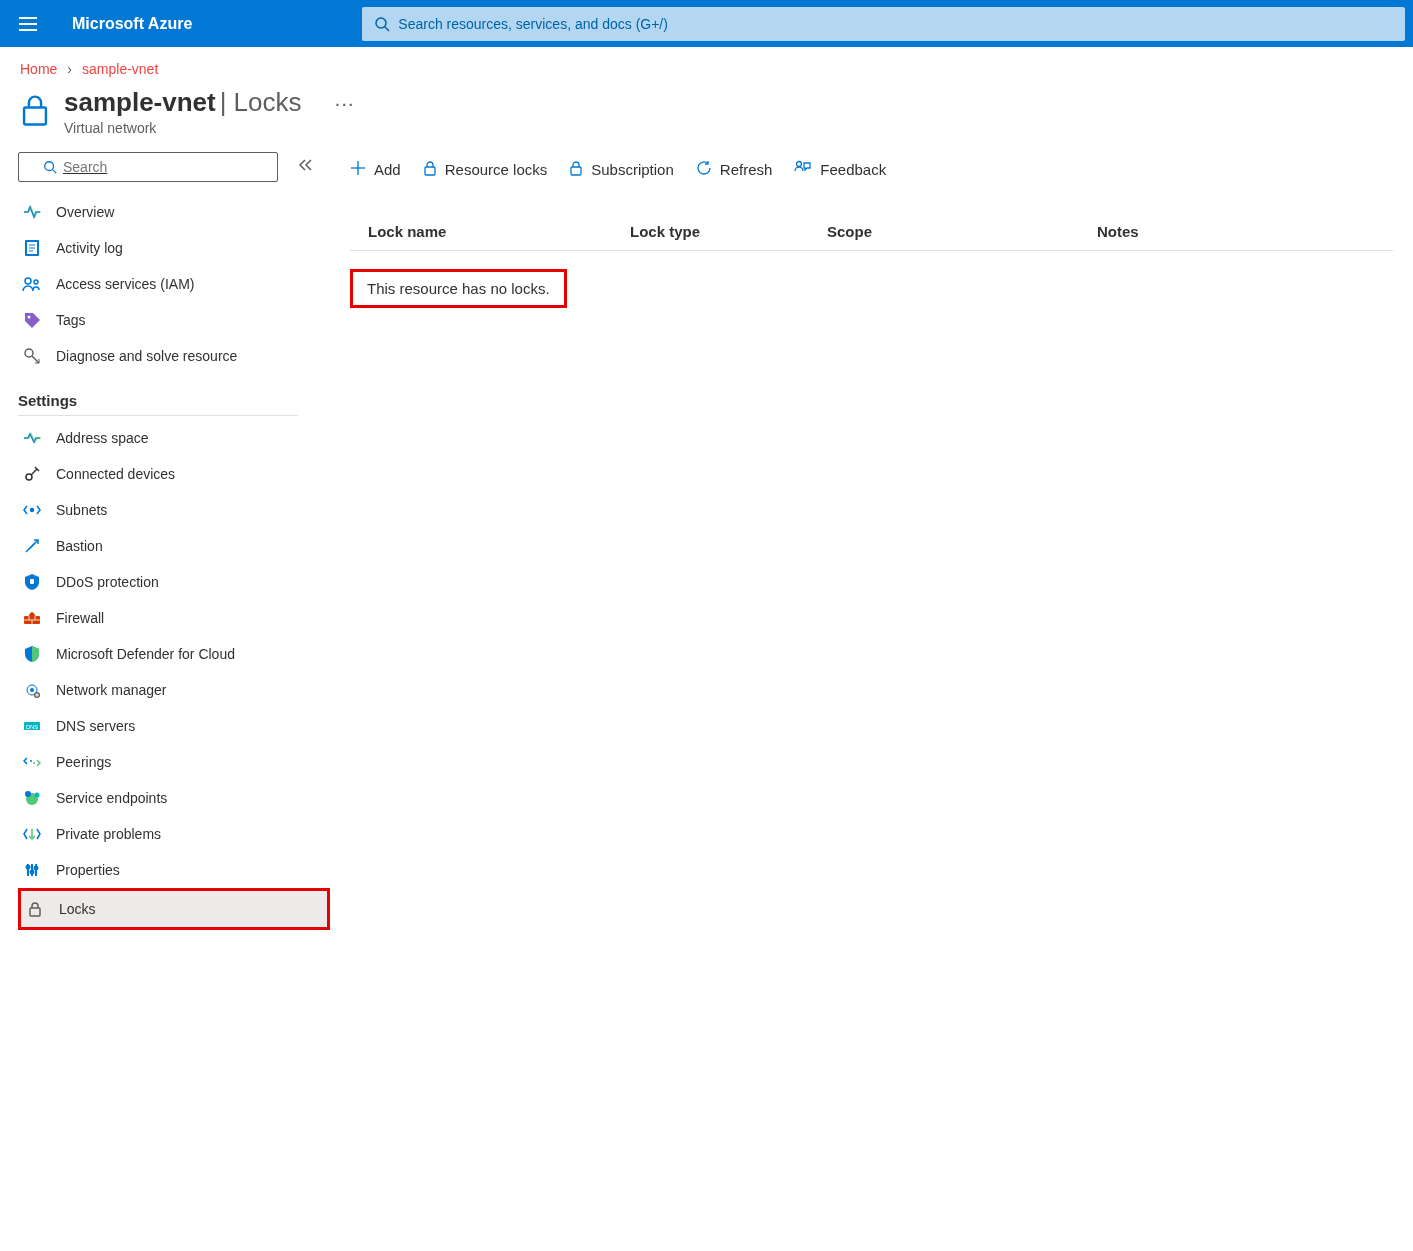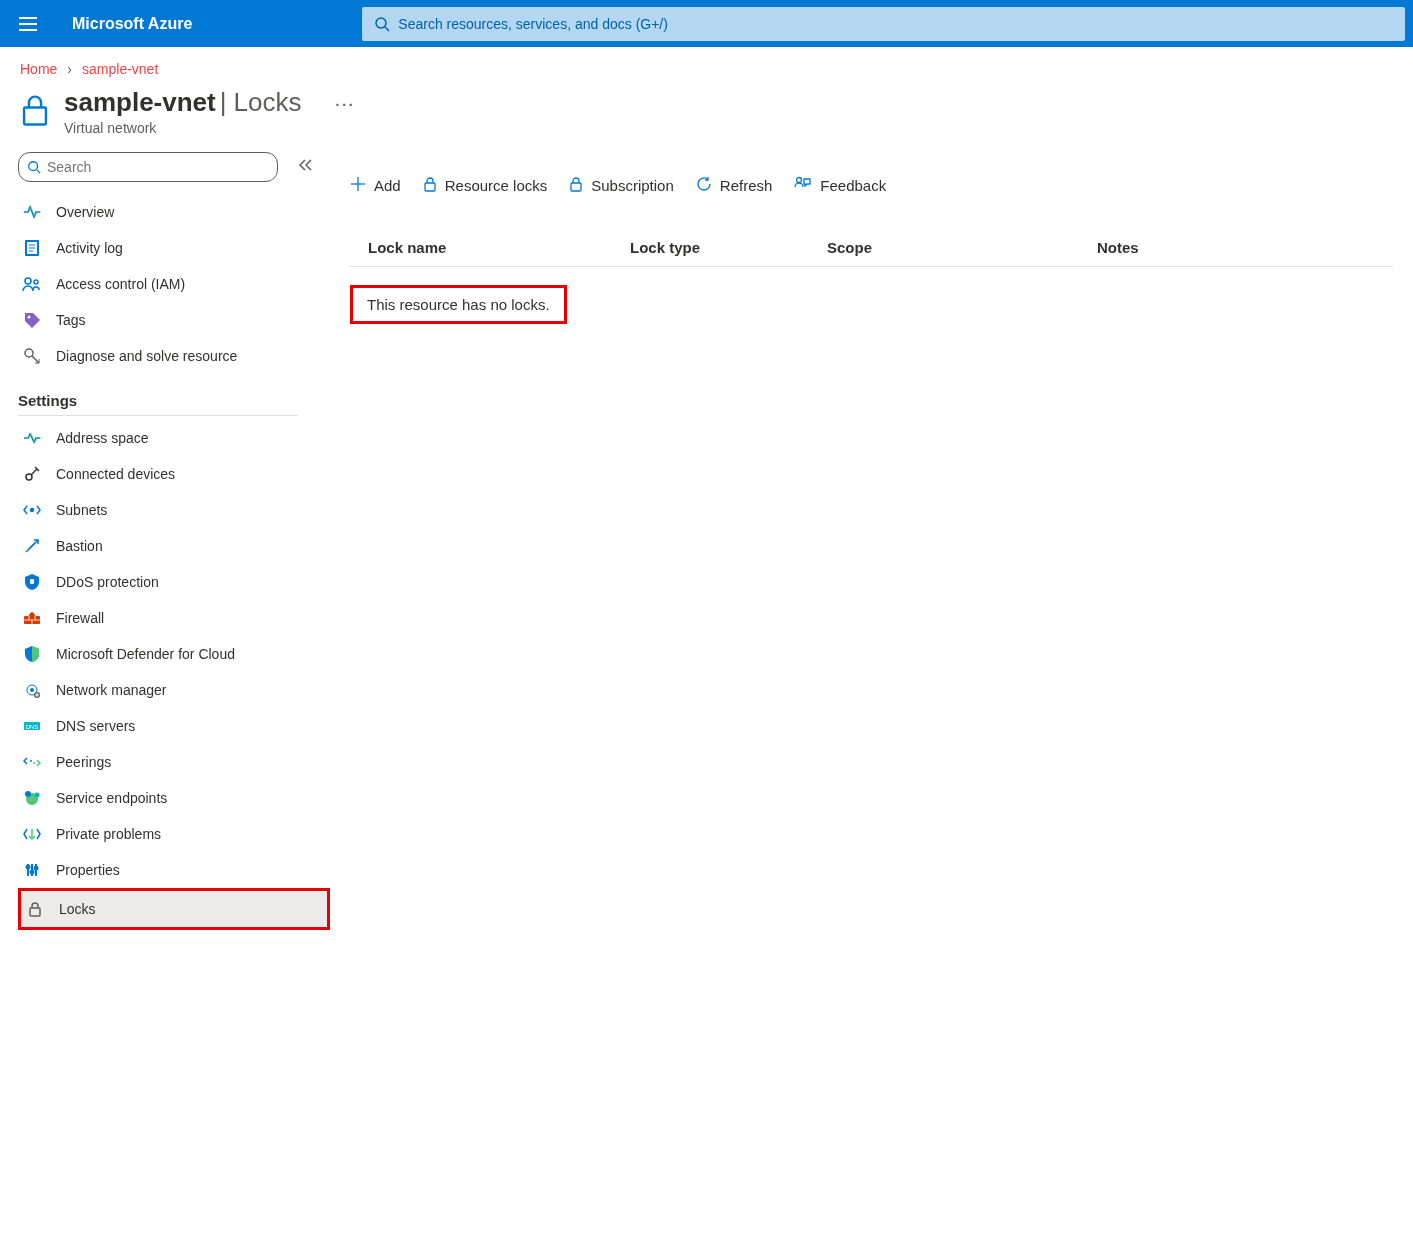--- a/index.html
+++ b/index.html
@@ -24,33 +24,33 @@
 .page-head { display:flex; align-items:flex-start; padding: 10px 20px 6px 20px; gap:14px; }
 .page-head .icon-wrap { color:#0078d4; padding-top:6px; }
 .page-head .sep-title { font-weight:400; color:#605e5c; font-size:26px; }
 .page-head .sub { color:#605e5c; font-size:14px; margin-top:2px; }
 .page-head .more { margin-left:20px; padding-top:10px; color:#605e5c; cursor:pointer; font-weight:bold; letter-spacing:2px; }
 
 .content { display:flex; padding: 10px 0 0 18px; }
 
 
 .sidebar { width: 312px; flex-shrink:0; }
-.side-search { border:1px solid #605e5c; border-radius:12px; height:30px; display:flex; align-items:center; padding:0 8px; margin-bottom:12px; width:260px; }
+.side-search { border:1px solid #605e5c; border-radius:2px; height:30px; display:flex; align-items:center; padding:0 24px; margin-bottom:12px; width:260px;text-decoration:underline; }
 .side-search svg { stroke:#0078d4; }
 .side-search input { border:none; outline:none; font-size:14px; margin-left:6px; flex:1; }
 .collapse-btn { position:absolute; margin-left:280px; margin-top:-36px; color:#605e5c; cursor:pointer; }
 .side-item { display:flex; align-items:center; gap:14px; padding:8px 4px; cursor:pointer; font-size:14px; color:#323130; }
 .side-item.active { background:#edebe9; }
 .side-item .ico { width:20px; height:20px; display:flex; align-items:center; justify-content:center; flex-shrink:0; }
 .side-group { font-weight:600; font-size:15px; margin:18px 0 4px 0; color:#323130; border-bottom:1px solid #e1dfdd; padding-bottom:6px; width:280px;}
 .highlight-box { border:3px solid #e60000; }
 
 
 .main { flex:1; padding: 0 20px; }
-.toolbar { display:flex; gap:22px; align-items:center; margin-top:24px; margin-bottom:34px; }
+.toolbar { display:flex; gap:22px; align-items:center; margin-top:8px; margin-bottom:34px; }
 .tool-btn { display:flex; align-items:center; gap:8px; cursor:pointer; color:#323130; font-size:15px; }
 .tool-btn .ico { color:#0078d4; }
 .tool-btn svg { stroke:#0078d4; }
 
 .table-head { display:flex; font-weight:600; font-size:15px; color:#323130; padding:10px 0; border-bottom:1px solid #e1dfdd; }
 .col-lockname { width:280px; padding-left:18px; }
 .col-locktype { width:150px; }
 .col-scope { width:270px;margin-left:47px; }
 .col-notes { flex:1; }
 
@@ -144,21 +144,21 @@
     </div>
     <div class="side-item">
       <span class="ico">
           <svg width="20" height="16" viewBox="0 0 20 16" stroke="#0078d4" stroke-width="1.5">
             <circle cx="6" cy="5" r="3"></circle>
             <path d="M1 15 a5 5 0 0 1 10 0"></path>
             <circle cx="14" cy="6" r="2"></circle>
             <path d="M11 14 a3 3 0 0 1 6 0"></path>
           </svg>
         </span>
-      <span>Access control (IAM)</span>
+      <span>Access services (IAM)</span>
     </div>
     <div class="side-item">
       <span class="ico">
           <svg width="18" height="18" viewBox="0 0 18 18">
             <path d="M2 2 L10 2 L17 9 L9 17 L2 10 Z" fill="#8661c5"></path>
             <circle cx="6" cy="6" r="1.5" fill="#fff"></circle>
           </svg>
         </span>
       <span>Tags</span>
     </div>

